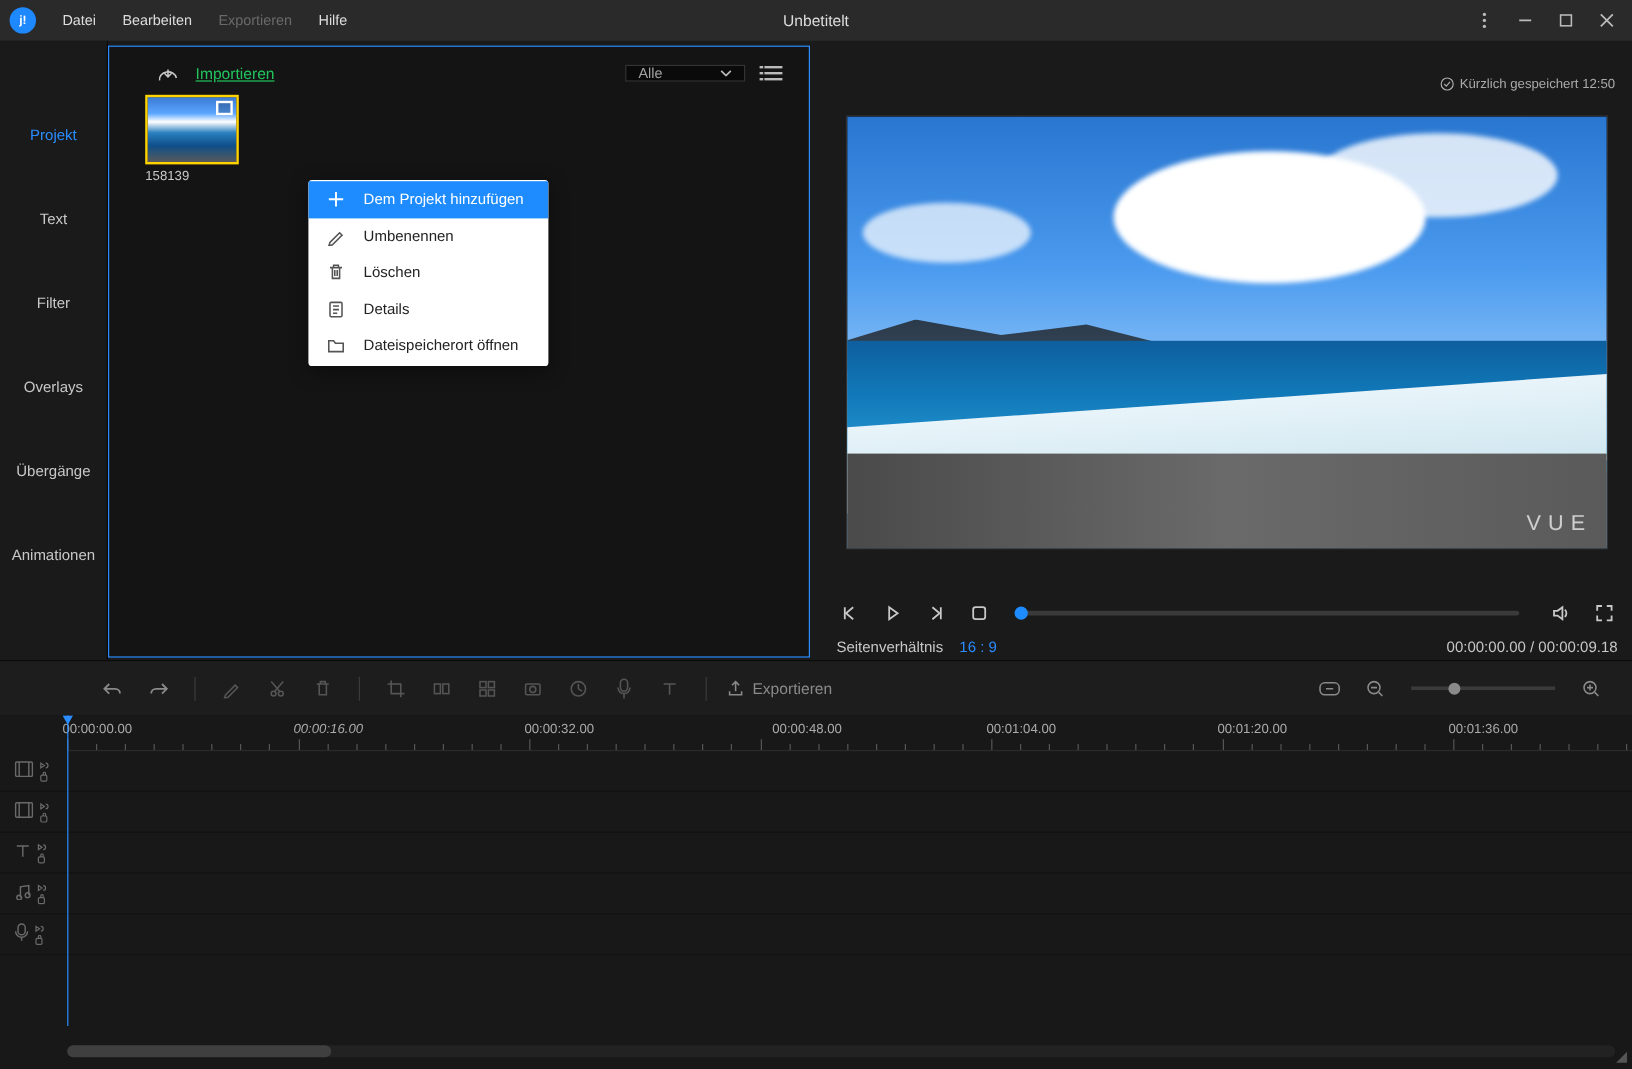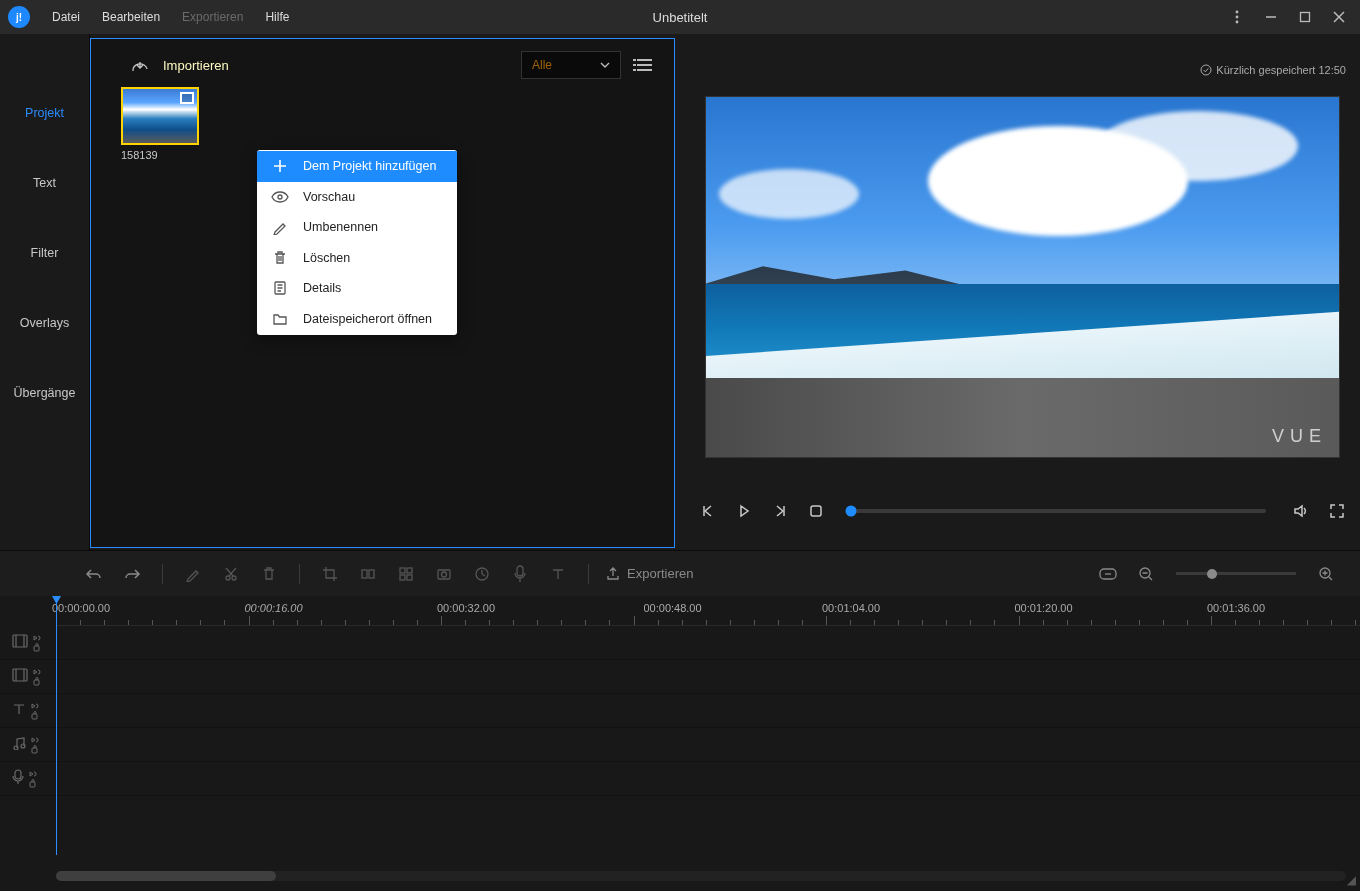--- a/index.html
+++ b/index.html
@@ -73,32 +73,32 @@
     flex-direction: column;
     background: #141414;
     position: relative;
   }
   .media-header {
     display: flex;
     align-items: center;
     padding: 12px 20px 8px 40px;
     gap: 14px;
   }
-  .import-lbl { font-size: 13px; color: #fef9c3; }
+  .import-lbl { font-size: 13px; color: #22c55e; text-decoration: underline; }
   .header-spacer { flex: 1; }
   .filter-select {
     background: #0a0a0a;
     border: 1px solid #333;
-    height: 28px;
+    height: 14px;
     width: 100px;
     display: flex;
     align-items: center;
     justify-content: space-between;
     padding: 0 10px;
-    color: #a16207;
+    color: #a3a3a3;
     font-size: 12px;
   }
   .hamburger { display:flex; flex-direction:column; gap:3px; padding:4px 2px;}
   .hamburger span { width:15px; height:2px; background:#bbb; position:relative;}
   .hamburger span::before { content:""; position:absolute; left:-4px; top:0; width:3px; height:2px; background:#bbb;}
 
   .media-grid {
     padding: 0 20px 10px 30px;
     display: flex;
     flex-wrap: wrap;
@@ -274,20 +274,21 @@
 </div>
 
 <div class="main-row">
 
   <div class="side-tabs" id="side-tabs">
       <div class="side-tab active">Projekt</div>
       <div class="side-tab">Text</div>
       <div class="side-tab">Filter</div>
       <div class="side-tab">Overlays</div>
       <div class="side-tab">Übergänge</div>
+      <div class="side-tab">Animationen</div>
     </div>
 
   <div class="media-panel">
     <div class="media-header">
       <span class="icon">
         <svg width="18" height="16" viewBox="0 0 18 16" fill="none" stroke="#c8c8c8" stroke-width="1.3">
           <path d="M2 14 A7 6 0 1 1 16 12"></path>
             <path d="M9 5 v6 M6 8 l3 3 3-3"></path>
         </svg>
       </span>
@@ -320,29 +321,20 @@
           <span class="ctx-icon">
             <svg width="16" height="16" viewBox="0 0 16 16" fill="none" stroke="currentColor" stroke-width="1.6">
               <line x1="8" y1="2" x2="8" y2="14"></line>
               <line x1="2" y1="8" x2="14" y2="8"></line>
             </svg>
           </span>
           <span>Dem Projekt hinzufügen</span>
         </div>
         <div class="ctx-item">
           <span class="ctx-icon">
-            <svg width="18" height="12" viewBox="0 0 18 12" fill="none" stroke="currentColor" stroke-width="1.3">
-              <path d="M1 6 C3 2 6 1 9 1 s6 1 8 5 c-2 4-5 5-8 5 S3 10 1 6Z"></path>
-              <circle cx="9" cy="6" r="2"></circle>
-            </svg>
-          </span>
-          <span>Vorschau</span>
-        </div>
-        <div class="ctx-item">
-          <span class="ctx-icon">
             <svg width="16" height="16" viewBox="0 0 16 16" fill="none" stroke="currentColor" stroke-width="1.3">
               <path d="M3 13 l8-8 2 2 -8 8 -3 1 1-3Z"></path>
             </svg>
           </span>
           <span>Umbenennen</span>
         </div>
         <div class="ctx-item">
           <span class="ctx-icon">
             <svg width="14" height="16" viewBox="0 0 14 16" fill="none" stroke="currentColor" stroke-width="1.3">
               <path d="M2 4 h10 M4 4 v9 h6 V4 M5 4 V2 h4 v2 M6 6 v5 M8 6 v5"></path>
@@ -425,20 +417,29 @@
             <path d="M12 6 a4 4 0 0 1 0 6"></path>
           </svg>
       </div>
       <div class="pc-btn">
         <svg width="16" height="16" viewBox="0 0 16 16" fill="none" stroke="currentColor" stroke-width="1.5">
             <path d="M2 6 V2 h4 M10 2 h4 v4 M14 10 v4 h-4 M6 14 H2 v-4"></path>
           </svg>
       </div>
     </div>
 
+    <div class="preview-footer">
+      <div class="aspect-ratio">
+        <span>Seitenverhältnis</span>
+        <span class="ratio-val">16 : 9</span>
+      </div>
+      <div>
+        <span>00:00:00.00</span> / <span>00:00:09.18</span>
+      </div>
+    </div>
   </div>
 </div>
 
 <div class="timeline-toolbar">
   <div style="width:50px"></div>
   <div class="tool-btn">
       <svg width="18" height="14" viewBox="0 0 18 14" fill="none" stroke="currentColor" stroke-width="1.5">
         <path d="M6 3 L2 7 l4 4 M2 7 h9 a4 4 0 0 1 4 4"></path>
       </svg>
     </div>

